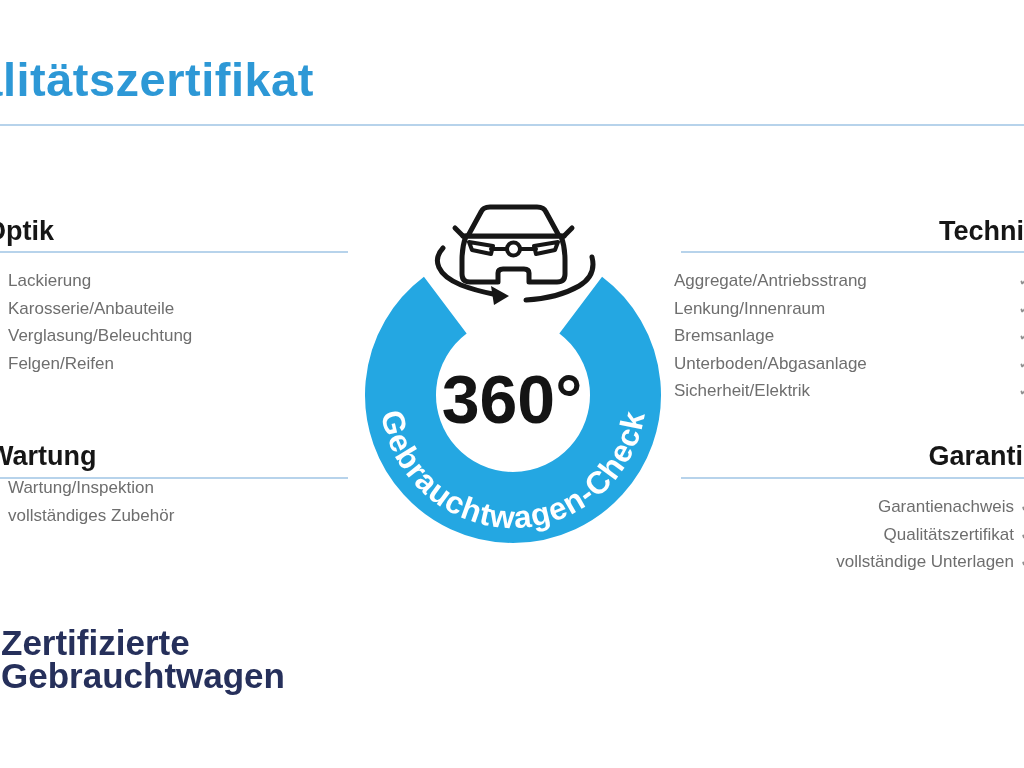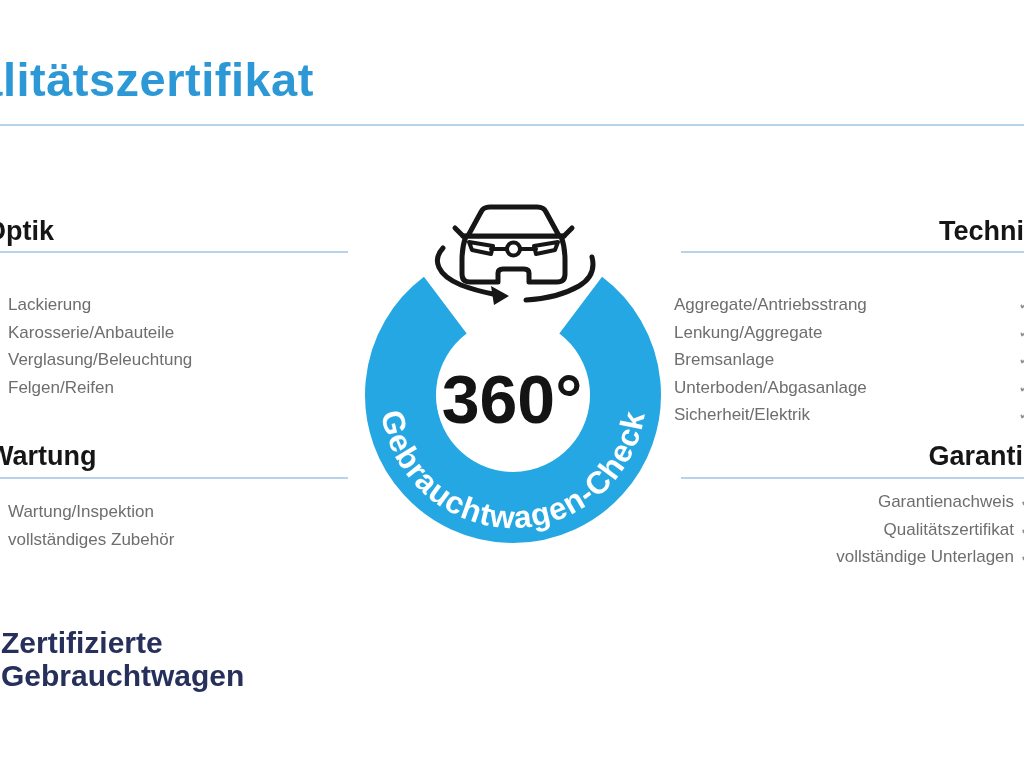--- a/index.html
+++ b/index.html
@@ -18,31 +18,31 @@
   .rule-technik{left:681px;top:251px;width:343px;}
   .rule-garantie{left:681px;top:477px;width:343px;}
   .sec-heading{
     position:absolute;font-size:27px;font-weight:bold;color:#161616;
     white-space:nowrap;line-height:28px;
   }
   .h-optik{left:-15px;top:217px;}
   .h-wartung{left:-12px;top:442px;}
   .h-technik{right:-15px;top:217px;}
   .h-garantie{right:-14px;top:442px;}
-  .list{position:absolute;width:340px;margin-top:24px;}
+  .list{position:absolute;width:340px;}
   .list-optik{left:8px;top:267px;}
   .list-wartung{left:8px;top:474px;}
   .list-technik{right:10px;top:267px;text-align:left;}
-  .list-garantie{right:10px;top:464px;text-align:right;}
+  .list-garantie{right:10px;top:493px;text-align:right;}
   .row{position:relative;height:27.6px;line-height:27.6px;font-size:17px;color:#6e6e6e;white-space:nowrap;}
   .check{position:absolute;top:0;width:16px;color:#8f8f8f;font-size:17px;}
   .list-optik .check,.list-wartung .check{left:-22px;}
   .list-technik .check,.list-garantie .check{right:-20px;}
   .footer-title{
-    position:absolute;left:1px;top:626px;font-size:30px;font-weight:bold;
+    position:absolute;left:1px;top:626px;font-size:35px;font-weight:bold;
     color:#26305b;line-height:33px;white-space:nowrap;
   }
   .badge{position:absolute;left:330px;top:180px;width:370px;height:380px;}
   .ring-text{font-size:31.5px;font-weight:bold;fill:#ffffff;letter-spacing:1px;}
   .center-text{font-size:68px;font-weight:bold;fill:#141414;}
 </style>
 </head>
 <body>
 
 <div class="canvas">
@@ -63,21 +63,21 @@
   <div class="rule rule-wartung"></div>
   <div class="list list-wartung">
     <div class="row"><span class="check">✓</span><span>Wartung/Inspektion</span></div>
     <div class="row"><span class="check">✓</span><span>vollständiges Zubehör</span></div>
   </div>
 
   <div class="sec-heading h-technik">Technik</div>
   <div class="rule rule-technik"></div>
   <div class="list list-technik">
     <div class="row"><span>Aggregate/Antriebsstrang</span><span class="check">✓</span></div>
-    <div class="row"><span>Lenkung/Aggregate</span><span class="check">✓</span></div>
+    <div class="row"><span>Lenkung/Innenraum</span><span class="check">✓</span></div>
     <div class="row"><span>Bremsanlage</span><span class="check">✓</span></div>
     <div class="row"><span>Unterboden/Abgasanlage</span><span class="check">✓</span></div>
     <div class="row"><span>Sicherheit/Elektrik</span><span class="check">✓</span></div>
   </div>
 
   <div class="sec-heading h-garantie">Garantie</div>
   <div class="rule rule-garantie"></div>
   <div class="list list-garantie">
     <div class="row"><span>Garantienachweis</span><span class="check">✓</span></div>
     <div class="row"><span>Qualitätszertifikat</span><span class="check">✓</span></div>

